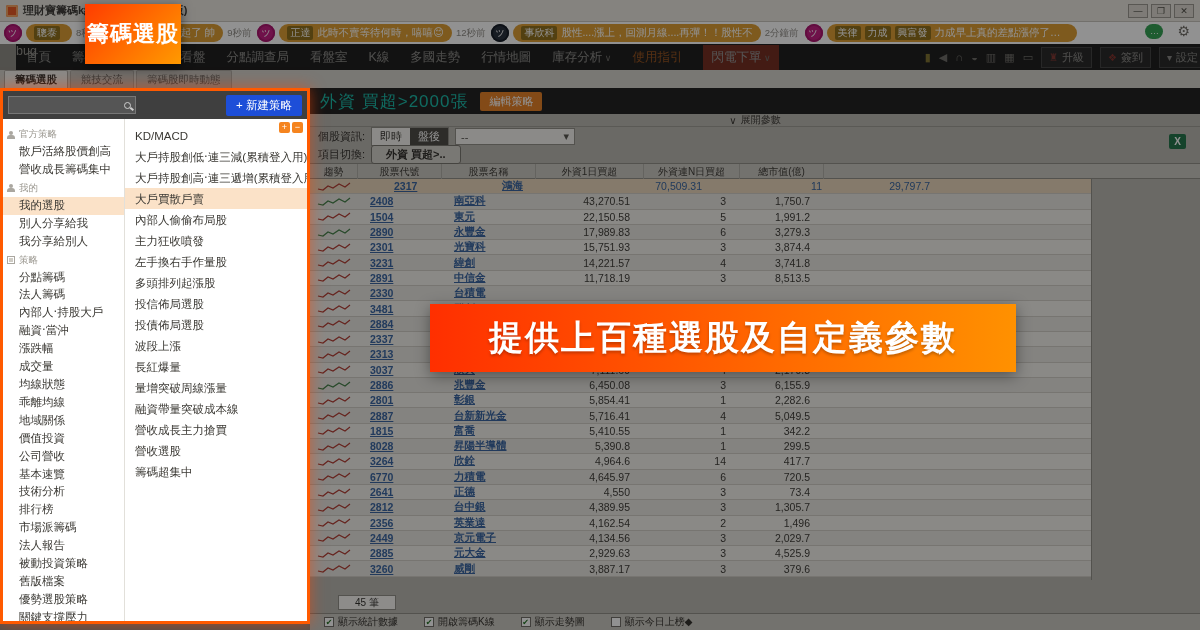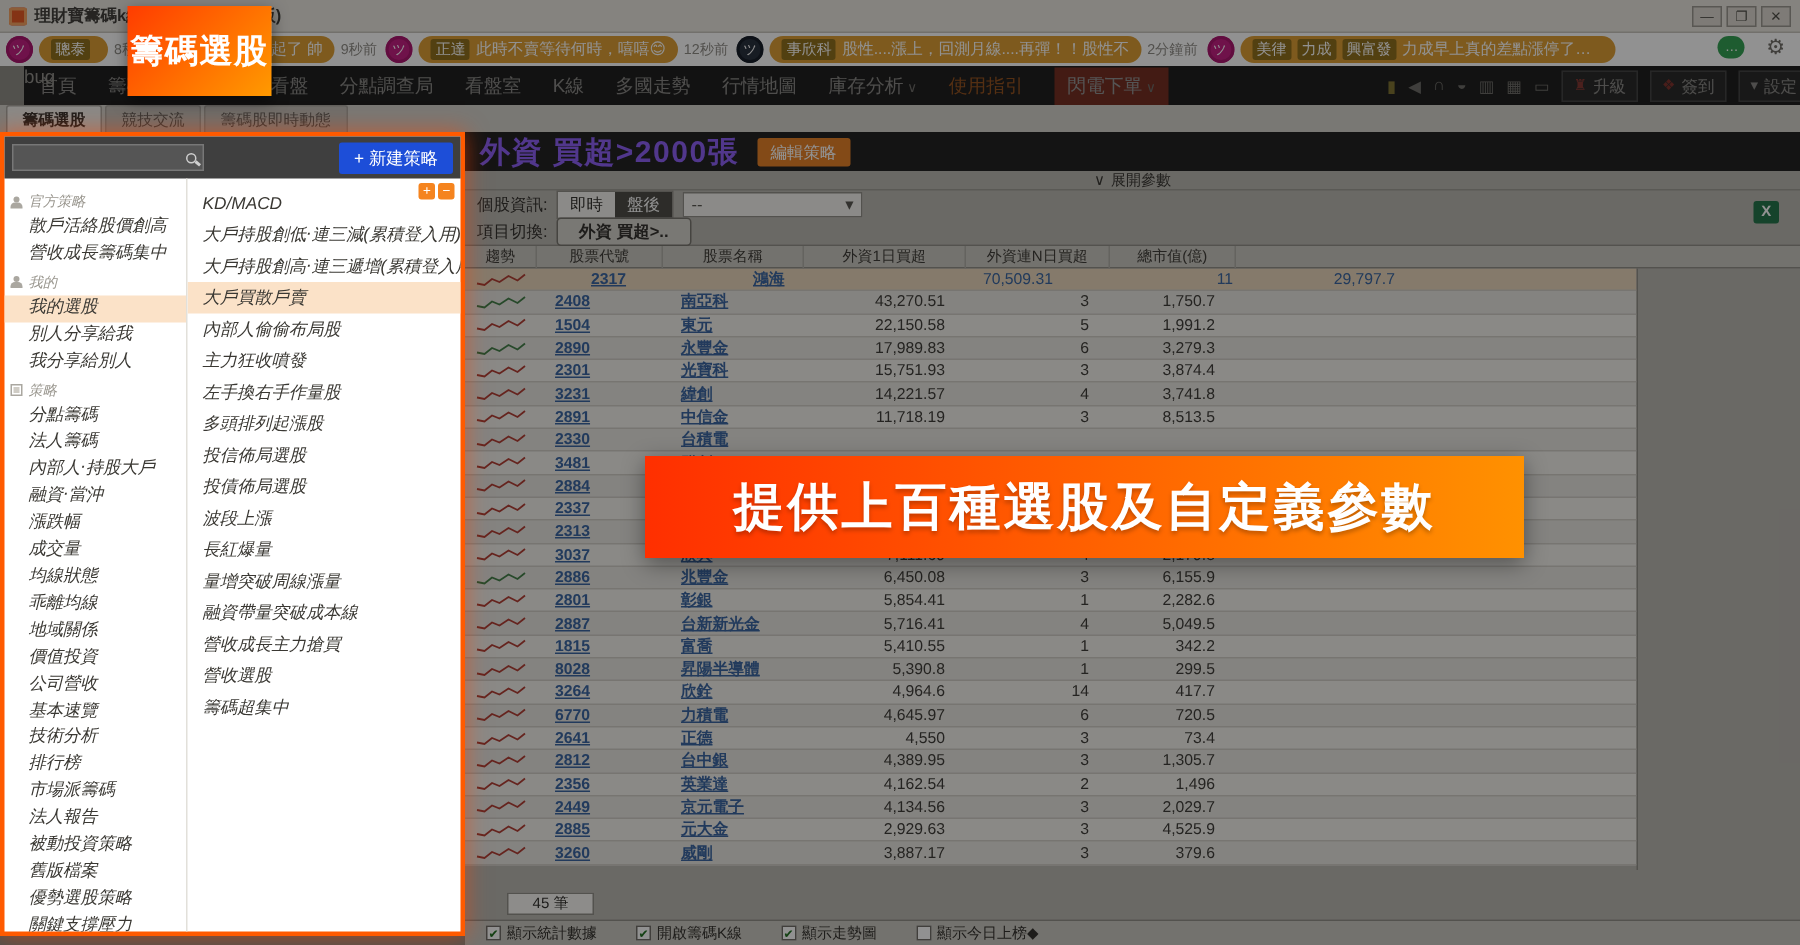--- a/index.html
+++ b/index.html
@@ -55,21 +55,21 @@
   .tab.active { background:#f2f0ec; color:#2e2c28; font-weight:bold; }
 
   
   .main { position:absolute; left:310px; top:88px; width:890px; height:542px; background:#b9b6af; }
   .date-row { height:20px; display:flex; align-items:center; gap:6px; padding:2px 8px; font-size:11px; color:#2f2d29; }
   .date-box { background:#f4f2ee; border:1px solid #8f8c85; padding:1px 8px 1px 6px; font-size:11px;
     width:110px; display:flex; justify-content:space-between; align-items:center; }
   .date-arrows { font-size:8px; color:#44423e; letter-spacing:3px; }
   .btn-today { background:#ccc9c2; border:1px solid #8f8c85; font-size:11px; padding:1px 9px; color:#2f2d29; }
   .title-strip { height:26px; background:#1d1d1d; display:flex; align-items:center; gap:12px; padding:0 10px; }
-  .title-strip .strategy-title { color:#8b5cf6; font-size:20px; font-weight:bold; letter-spacing:1px; }
+  .title-strip .strategy-title { color:#14b8a6; font-size:17px; font-weight:normal; letter-spacing:1px; }
   .btn-edit { background:#e67e22; color:#fff; font-size:11px; padding:2px 9px; border-radius:2px; }
   .params-row { height:13px; border-bottom:1px solid #9c9992; display:flex; justify-content:center;
     align-items:center; font-size:10px; color:#34322e; gap:4px; }
   .info-row, .switch-row { display:flex; align-items:center; gap:6px; padding:0 8px; font-size:11px; color:#2f2d29; }
   .info-row { height:19px; } .switch-row { height:17px; }
   .seg { display:flex; border:1px solid #8f8c85; }
   .seg .opt { padding:1px 8px; font-size:11px; background:#f4f2ee; color:#2f2d29; }
   .seg .opt.sel { background:#4a4842; color:#fff; }
   .dropdown { background:#f4f2ee; border:1px solid #8f8c85; width:120px; padding:1px 5px; font-size:11px;
     display:flex; justify-content:space-between; align-items:center; color:#55534e; }
@@ -104,21 +104,21 @@
   
   .left-panel { position:absolute; left:0; top:88px; width:310px; height:536px; background:#ffffff;
     border:3px solid #ff5a00; box-shadow:0 0 14px rgba(255,70,0,.55); z-index:60; display:flex; flex-direction:column; }
   .panel-top { height:28px; background:#3f3f3f; display:flex; align-items:center; padding:0 5px; gap:6px; }
   .search-box { width:128px; height:18px; background:#555; border:1px solid #777; display:flex;
     align-items:center; justify-content:flex-end; padding-right:4px; }
   .mag-icon { width:7px; height:7px; border:1.5px solid #cfcfcf; border-radius:50%; position:relative; }
   .mag-icon::after { content:""; position:absolute; width:4px; height:1.5px; background:#cfcfcf;
     right:-4px; bottom:-2px; transform:rotate(40deg); }
   .btn-new { margin-left:auto; background:#1d4ed8; color:#fff; font-size:11.5px; padding:3px 10px; border-radius:2px; }
-  .panel-body { flex:1; display:flex; min-height:0;font-style:italic; }
+  .panel-body { flex:1; display:flex; min-height:0; }
   .side-col { width:122px; border-right:1px solid #e2e0da; padding-top:6px; overflow:hidden; }
   .section-title { display:flex; align-items:center; gap:4px; font-size:9.5px; color:#9a978f; padding:3px 0 2px 4px; }
   .person-icon { width:8px; height:8px; position:relative; }
   .person-icon::before { content:""; position:absolute; left:2px; top:0; width:4px; height:4px; border-radius:50%; background:#aaa7a0; }
   .person-icon::after { content:""; position:absolute; left:0; top:4px; width:8px; height:4px; border-radius:3px 3px 0 0; background:#aaa7a0; }
   .grid-icon { width:8px; height:8px; border:1px solid #aaa7a0; background:linear-gradient(#fff,#fff) padding-box; position:relative; }
   .grid-icon::after { content:""; position:absolute; inset:1px; background:#cfccc5; }
   .side-item { font-size:11.5px; color:#3a3833; padding:2px 0 2px 16px; line-height:13.9px; white-space:nowrap; }
   .side-item.active { background:#fbe2c8; }
   .strat-col { flex:1; position:relative; padding-top:6px; overflow:hidden; }

